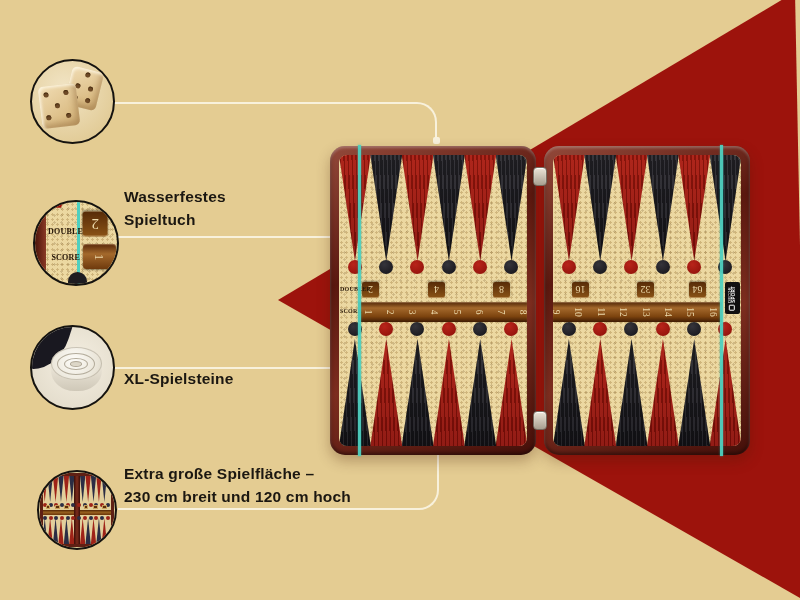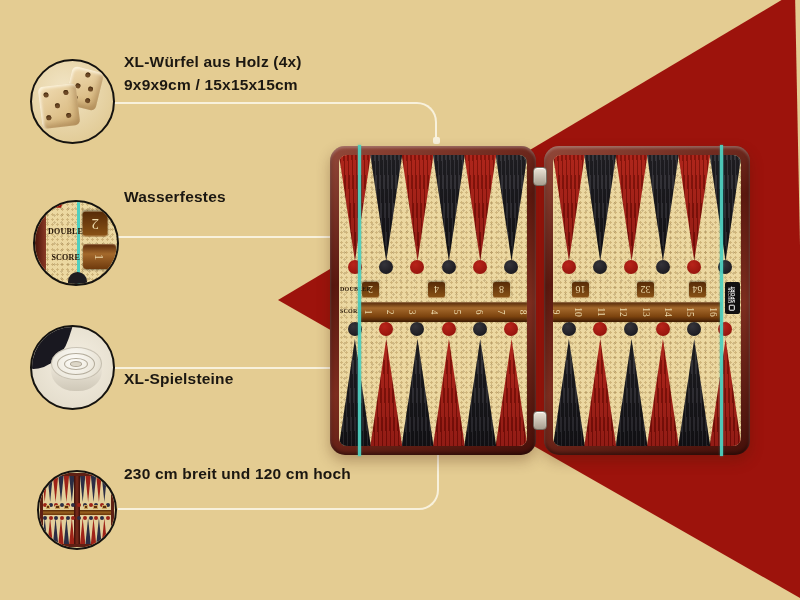--- a/index.html
+++ b/index.html
@@ -154,31 +154,29 @@
 <div class="stage" style="--bg: #e4cc92; --accent: #9d130c; --field: #ecd8a1; --teal: #4fd0c0; --cream: #ecd9ab; --connector: #f8f1dc; --text: #1b1711;">
 
   <div class="red-wedge"></div>
 
   <div class="connector l1"></div>
   <div class="connector l1dot"></div>
   <div class="connector line-h l2"></div>
   <div class="connector line-h l3"></div>
   <div class="connector l4"></div>
 
-  <div class="title t1">
-    <div>XL-Würfel aus Holz (4x)</div>
-    <div>9x9x9cm / 15x15x15cm</div>
-  </div>
   <div class="title t2">
     <div>Wasserfestes</div>
+    <div>Spieltuch</div>
   </div>
   <div class="title t3">
     <div>XL-Spielsteine</div>
   </div>
   <div class="title t4">
+    <div>Extra große Spielfläche –</div>
     <div>230 cm breit und 120 cm hoch</div>
   </div>
 
   <div class="circle c1">
     <div class="die die-b">
       <span class="pip" style="left:42%;top:8%"></span>
       <span class="pip" style="left:22%;top:42%"></span>
         <span class="pip" style="left:62%;top:42%"></span>
       <span class="pip" style="left:22%;top:72%"></span>
         <span class="pip" style="left:62%;top:72%"></span>

